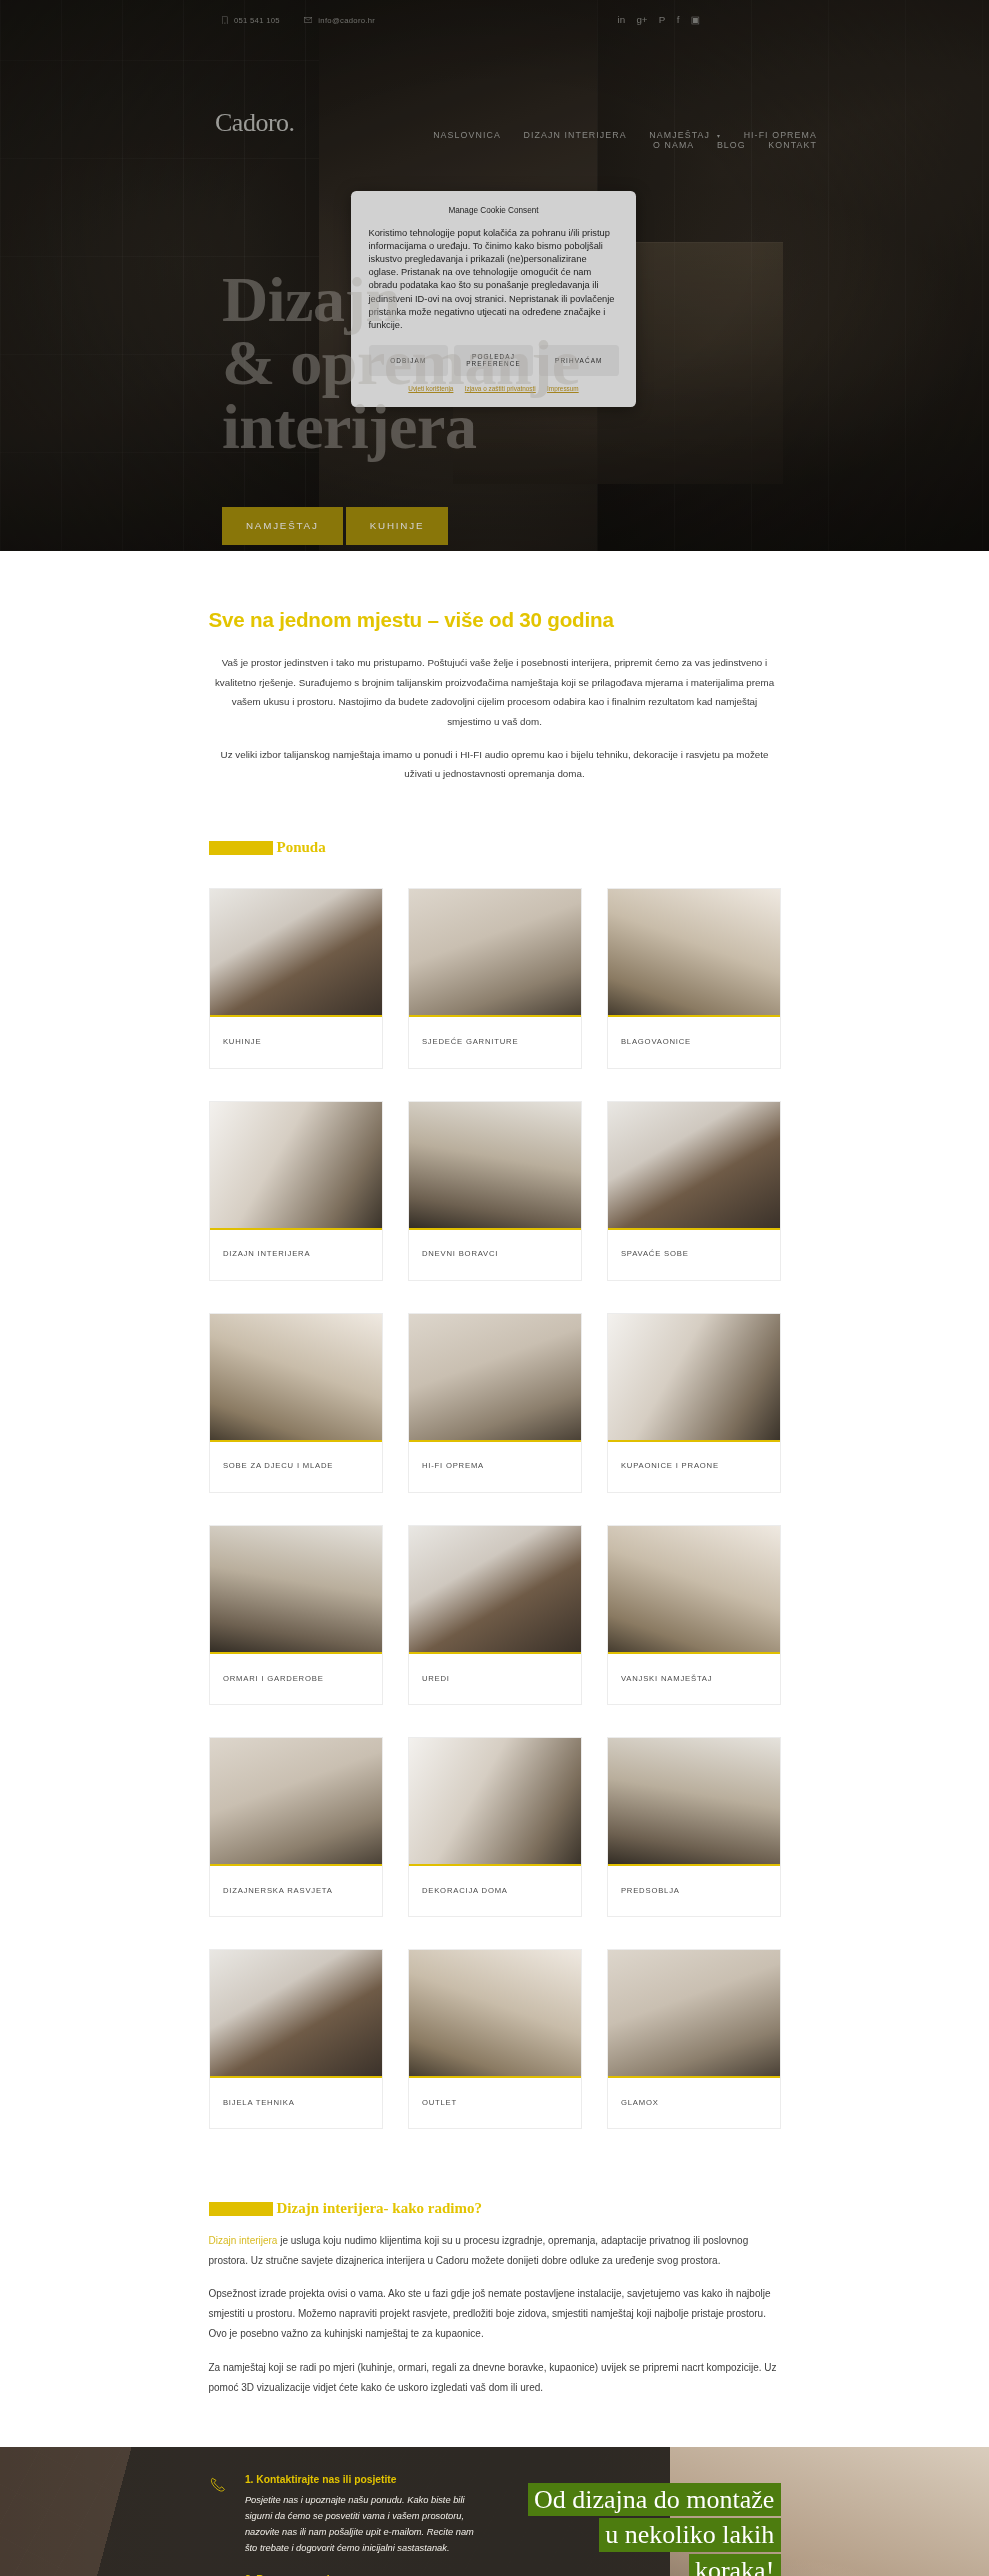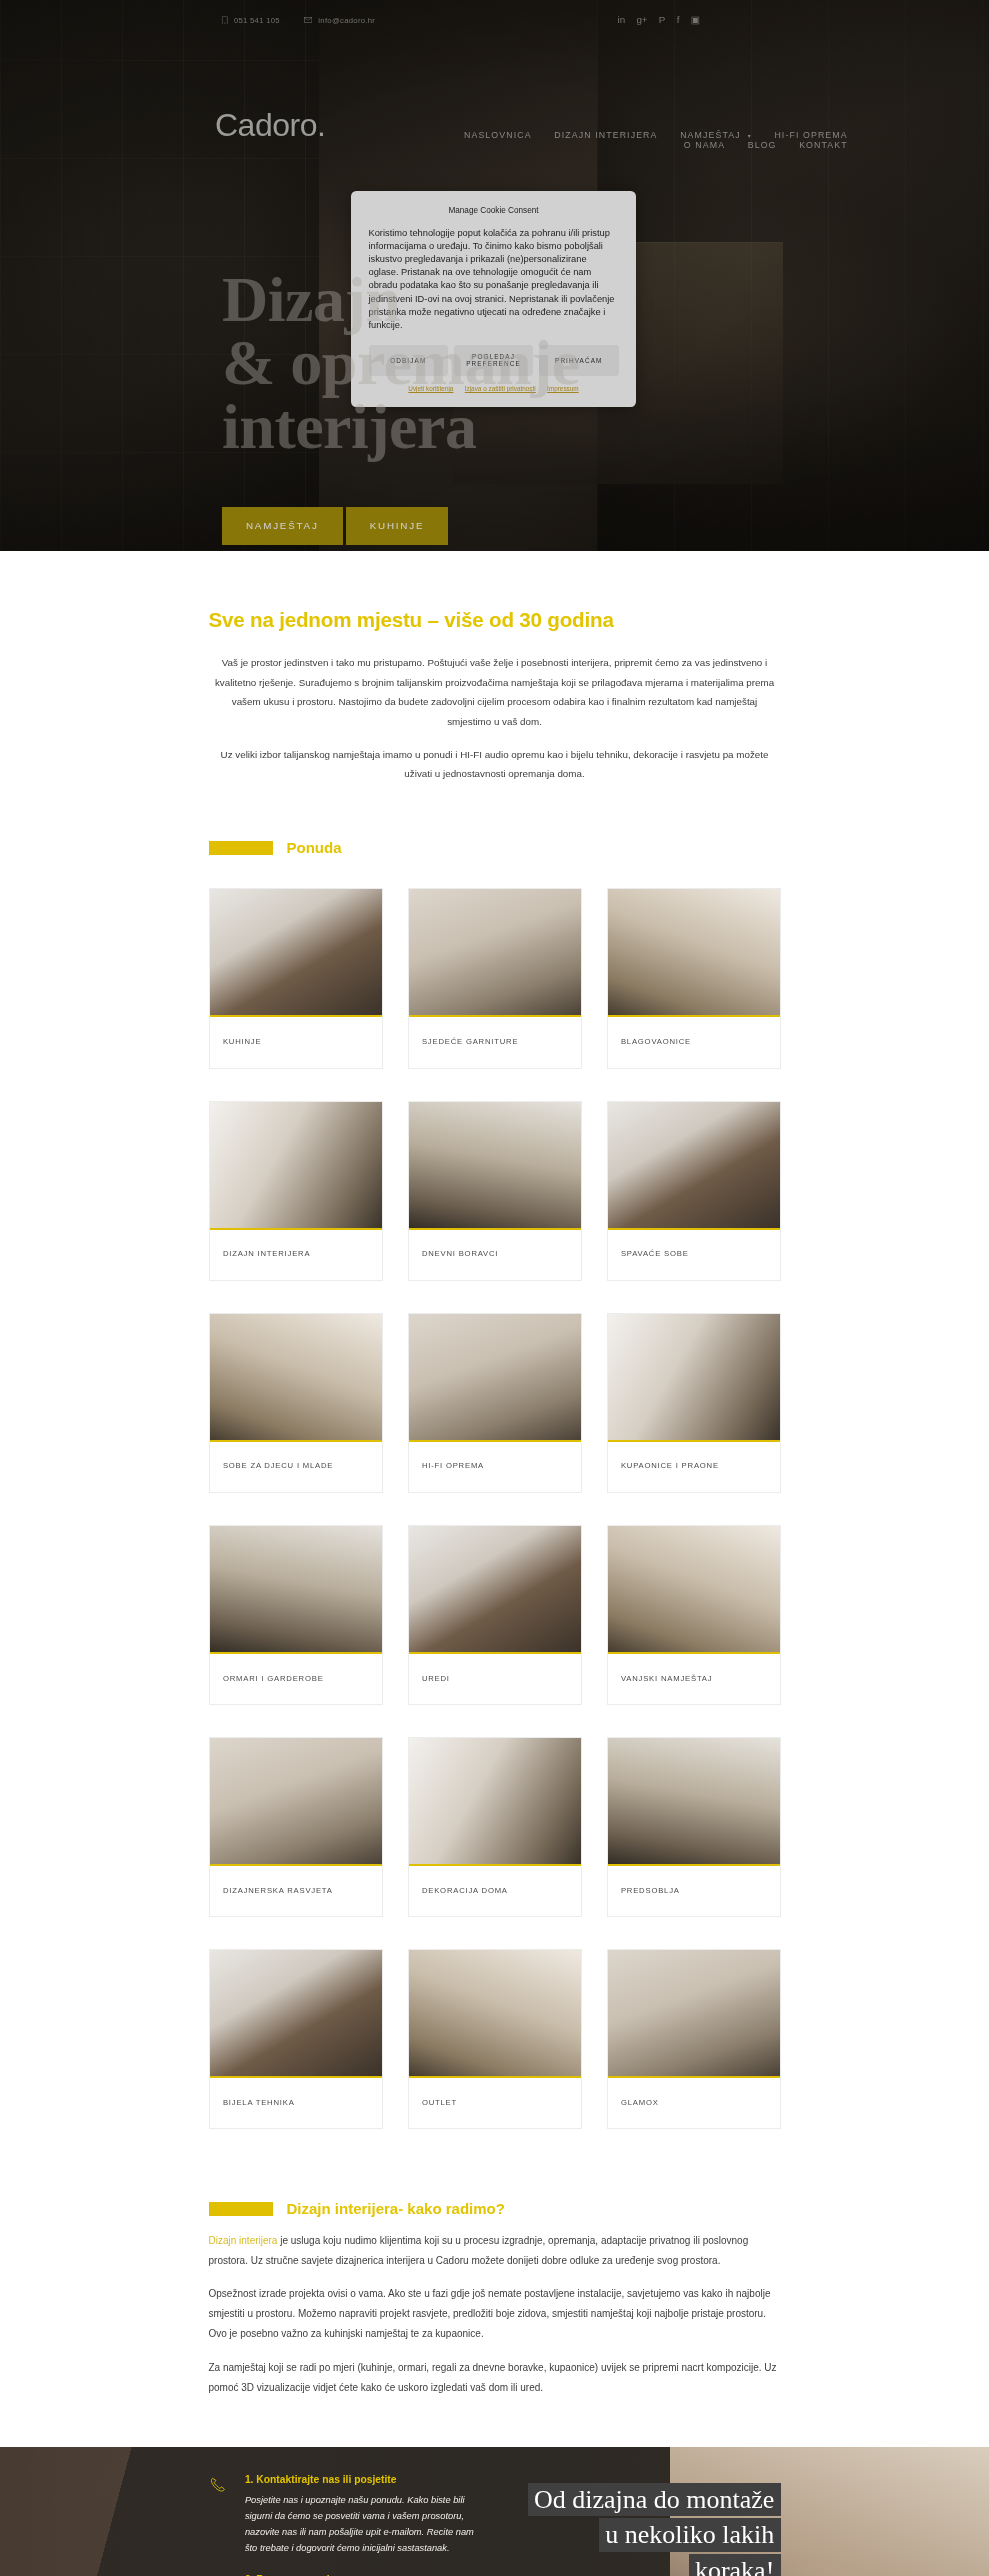--- a/index.html
+++ b/index.html
@@ -72,22 +72,22 @@
   .soc { color: #8d8d88; font-size: 9.8px; line-height: 1; }
 
   
   .nav-row {
     position: absolute; top: 111px; left: 0; width: 989px;
     display: flex; align-items: flex-start;
     z-index: 6;
   }
   .brand {
     margin-left: 215px;
-    font-family: Liberation Sans, sans-serif;
-    font-size: 32px;
+    font-family: Liberation Serif, serif;
+    font-size: 26px;
     color: #bdbdb9;
     line-height: .92;
     letter-spacing: -0.5px;
   }
   .nav {
     margin-left: 138px;
     display: flex; flex-wrap: wrap;
     max-width: 407px;
     align-items: flex-start;
     padding-top: 18.5px;
@@ -192,21 +192,21 @@
   }
   .intro p {
     font-size: 9.8px;
     line-height: 2.0;
     color: #3c3c3c;
     margin-bottom: 13.4px;
     text-align: center;
   }
 
   
-  .tabhead { display: flex; align-items: center; gap: 14px; margin: 0 0 13.4px; }
+  .tabhead { display: flex; align-items: center; gap: 4px; margin: 0 0 13.4px; font-family: Liberation Serif, serif; }
   .tabhead .bar { width: 64px; height: 13.4px; background: #e0bf00; display: block; }
   .tabhead .txt { color: #e3c400; font-size: 15px; font-weight: bold; }
 
   
   .ponuda { padding: 42px 0 0; }
   .grid {
     display: grid;
     grid-template-columns: repeat(3, 174px);
     gap: 32px 25px;
     margin-top: 32px;
@@ -268,21 +268,21 @@
   }
   .band-inner { position: relative; width: 572px; margin: 0 auto; height: 100%; display: flex; }
   .steps { width: 273px; padding-top: 27px; }
   .step { display: flex; gap: 13.4px; margin-bottom: 2.1px; }
   .step-ic { width: 23px; flex: 0 0 23px; padding-top: 2.1px; }
   .step-body { flex: 1; }
   .step-t { color: #e3c400; font-size: 10.3px; font-weight: bold; margin-bottom: 8.2px; }
   .step-d { color: #f2efe9; font-size: 9.3px; font-style: italic; line-height: 1.72; margin-bottom: 15.5px; }
 
   .band-right { width: 299px; padding-top: 36px; text-align: right; position: relative; }
-  .bigline { display: inline-block; background: #404040; color: #fff;
+  .bigline { display: inline-block; background: #4d7c0f; color: #fff;
     font-family: "Liberation Serif", serif; font-size: 26px; line-height: 1.22;
     padding: 1px 6.2px; margin-bottom: 2.1px; }
 </style>
 </head>
 <body>
 
 <section class="hero">
   <div class="hero-photo"></div>
   <div class="hero-counter"></div>
   <div class="hero-vignette"></div>

